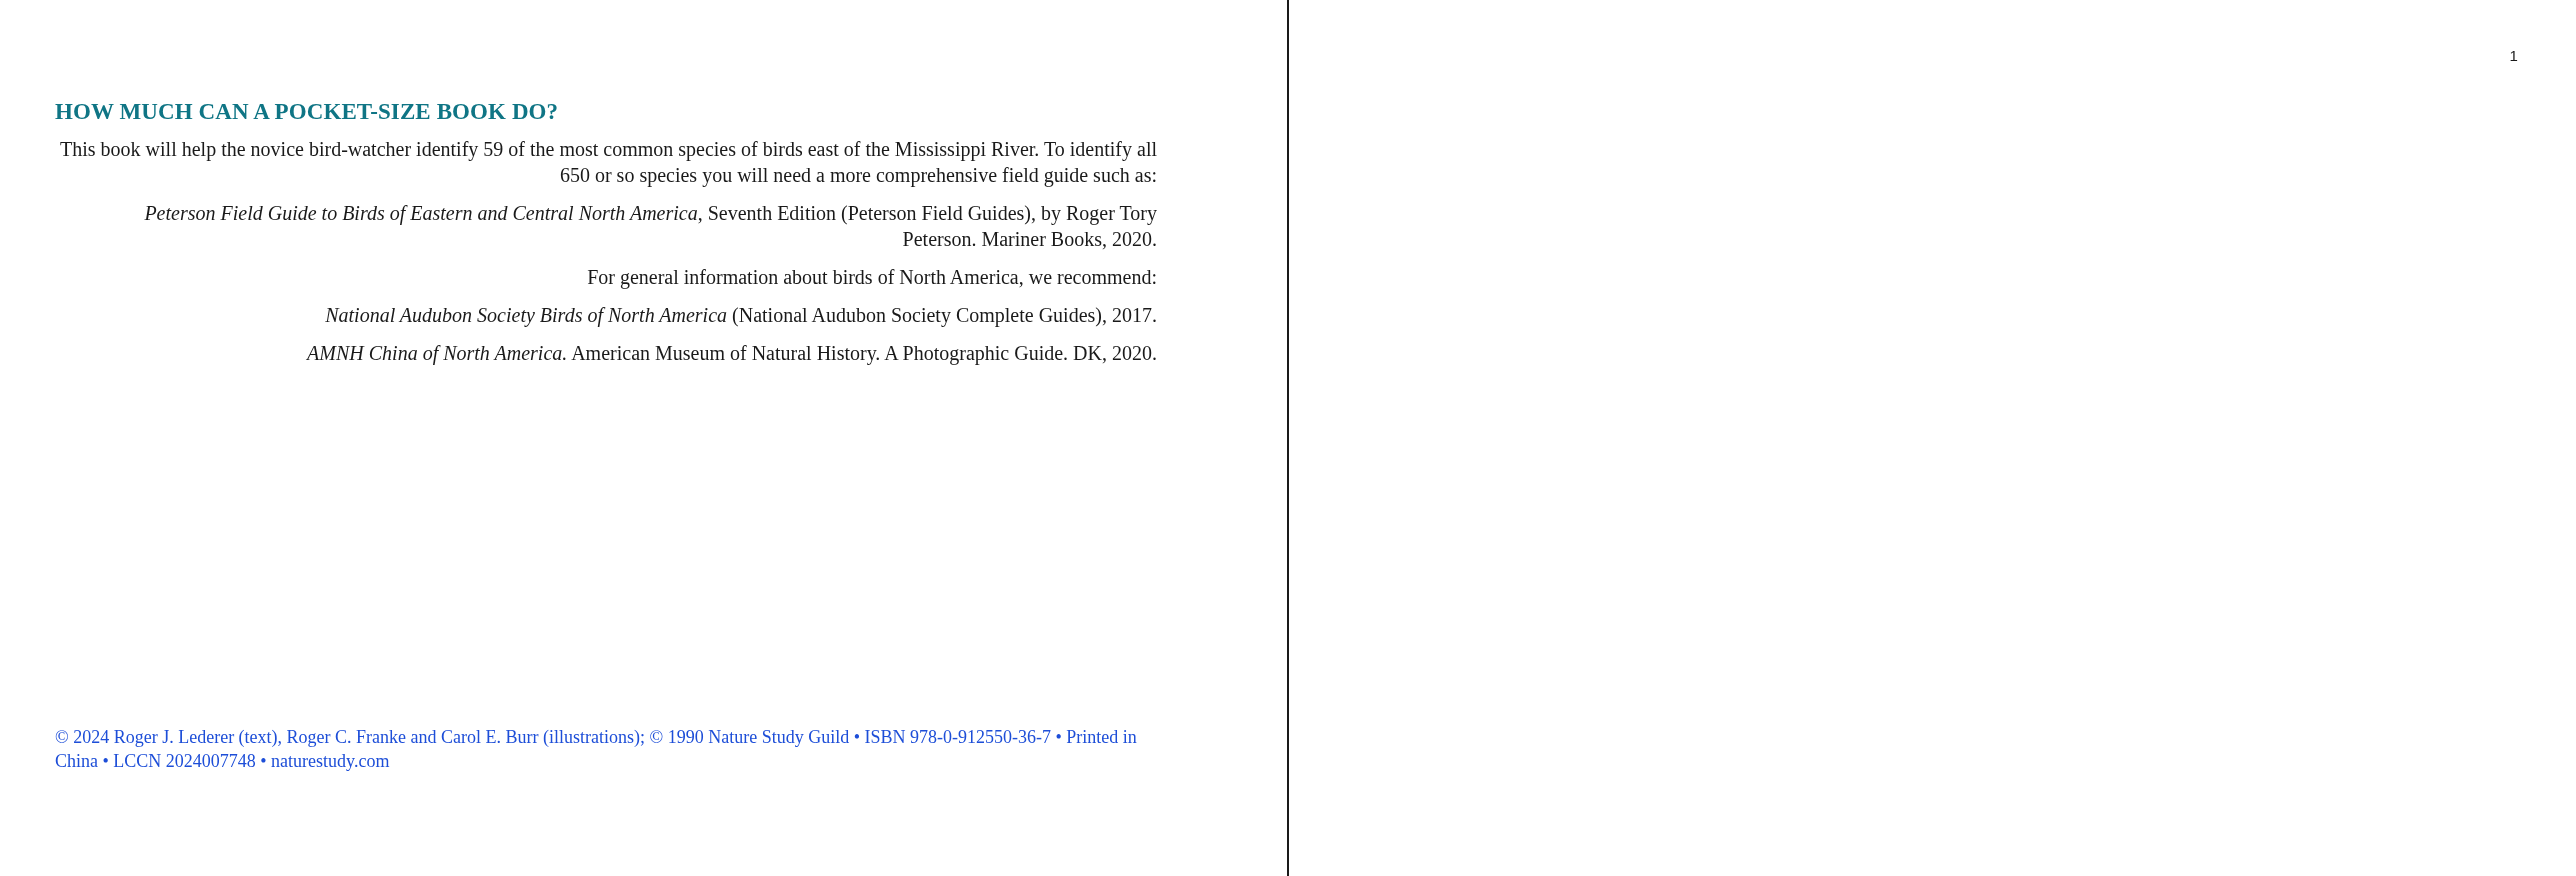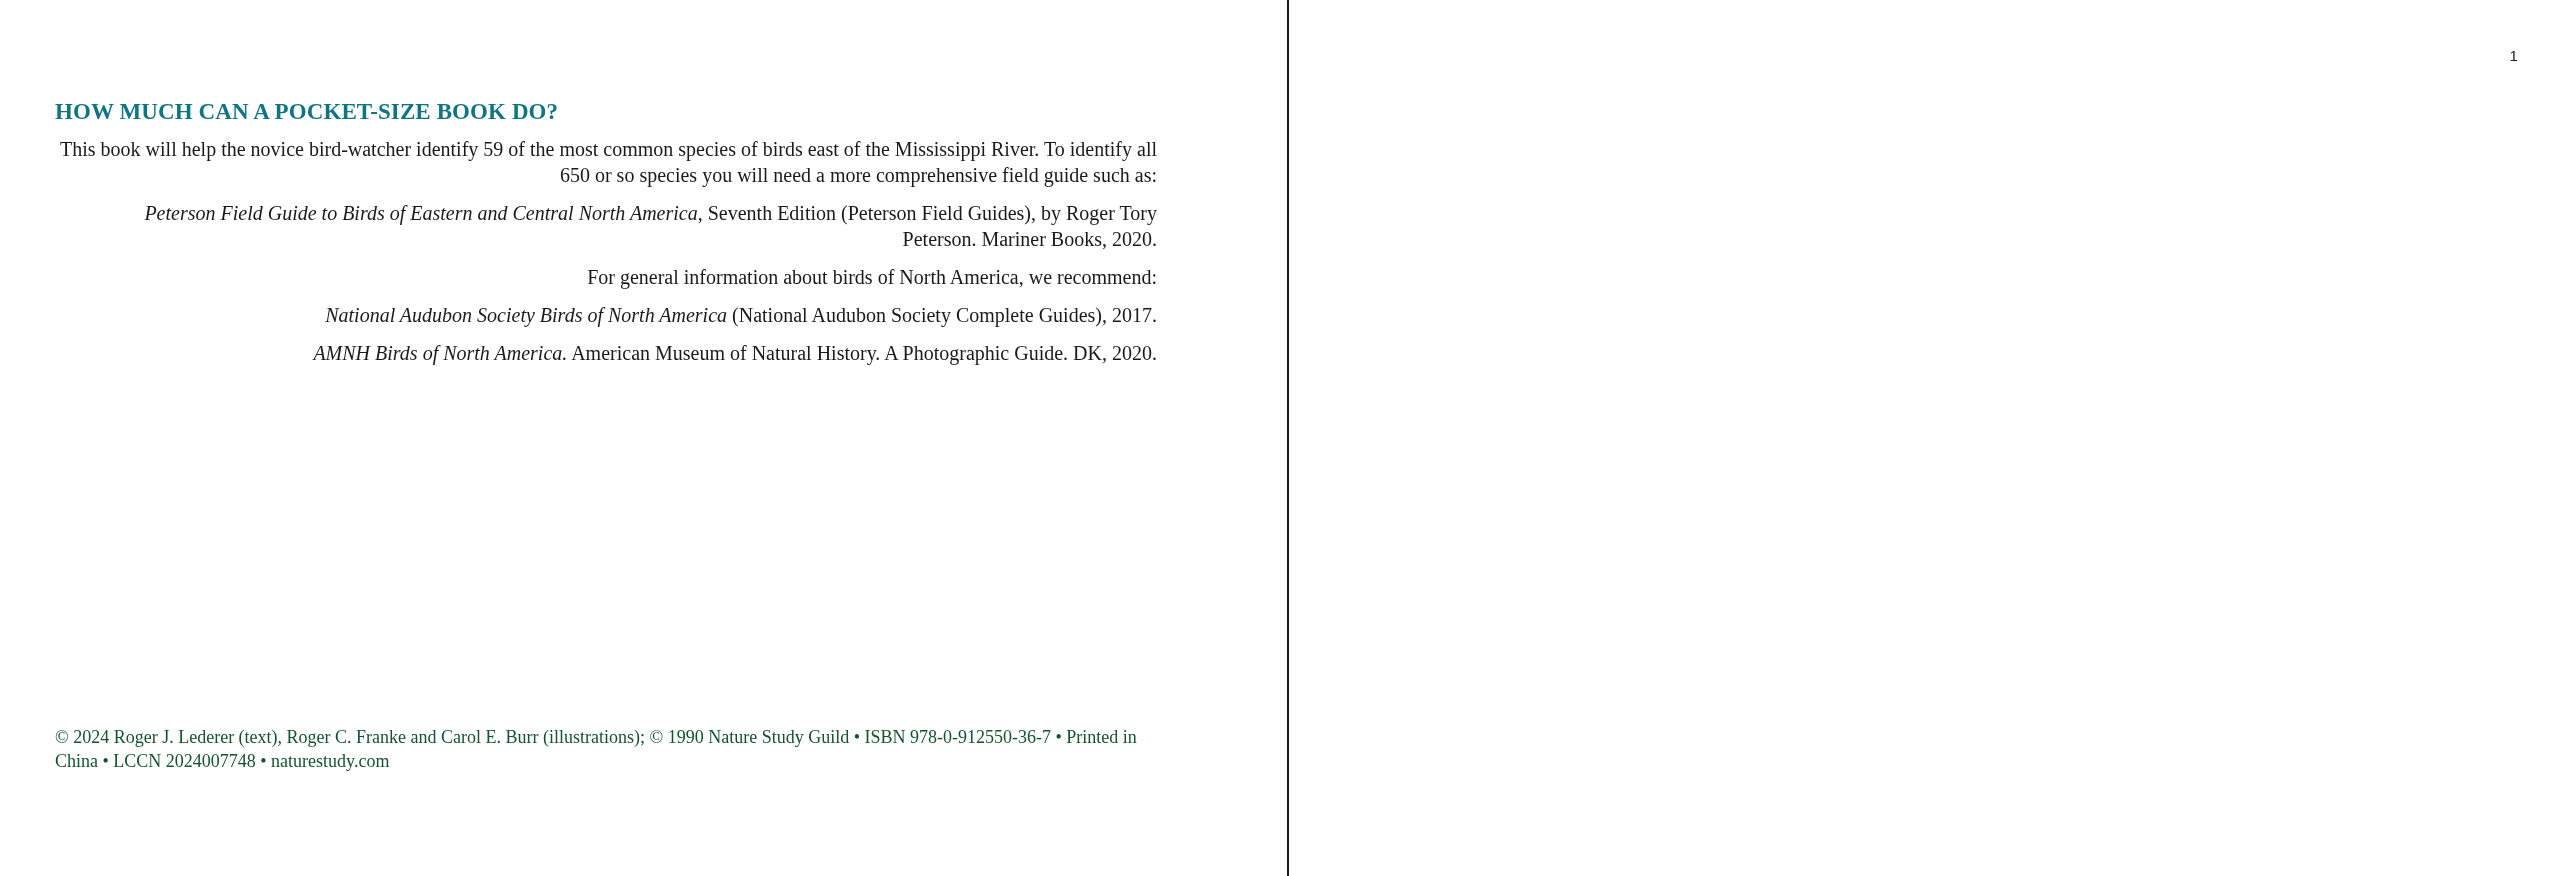--- a/index.html
+++ b/index.html
@@ -88,42 +88,42 @@
   i, em {
     font-style: italic;
   }
   .colophon {
     position: absolute;
     left: 55px;
     top: 726px;
     width: 1107px;
     font-size: 18px;
     line-height: 1.33;
-    color: #14532d;
+    color: #1d4ed8;
   }
 </style>
 </head>
 <body>
 
 <div class="spread">
 
   <div class="page page-left">
     <h2 class="section-heading left-heading">HOW MUCH CAN A POCKET-SIZE BOOK DO?</h2>
 
     <div class="left-block body-text">
       <p class="para">This book will help the novice bird-watcher identify 59 of the most common species of birds east of the Mississippi River. To identify all 650 or so species you will need a more comprehensive field guide such as:</p>
 
 
       <p class="para indent"><i>Peterson Field Guide to Birds of Eastern and Central North America</i><span>, Seventh Edition (Peterson Field Guides), by Roger Tory Peterson. Mariner Books, 2020.</span></p>
 
       <p class="para">For general information about birds of North America, we recommend:</p>
 
       <p class="para indent"><i>National Audubon Society Birds of North America</i><span> (National Audubon Society Complete Guides), 2017.</span></p>
 
-      <p class="para indent"><i>AMNH Birds of North America.</i><span> American Museum of Natural History. A Photographic Guide. DK, 2020.</span></p>
+      <p class="para indent"><i>AMNH China of North America.</i><span> American Museum of Natural History. A Photographic Guide. DK, 2020.</span></p>
     </div>
 
     <div class="colophon">© 2024 Roger J. Lederer (text), Roger C. Franke and Carol E. Burr (illustrations); © 1990 Nature Study Guild • ISBN 978-0-912550-36-7 • Printed in China • LCCN 2024007748 • naturestudy.com</div>
   </div>
 
   <div class="gutter"></div>
 
   <div class="page page-right">
     <div class="folio">1</div>
 

